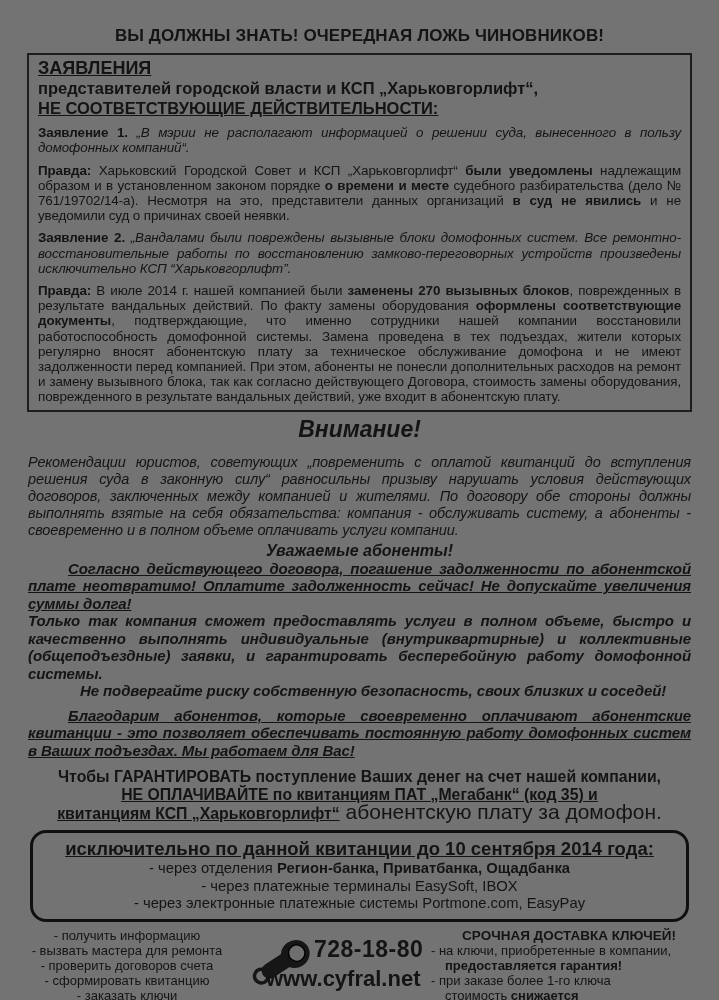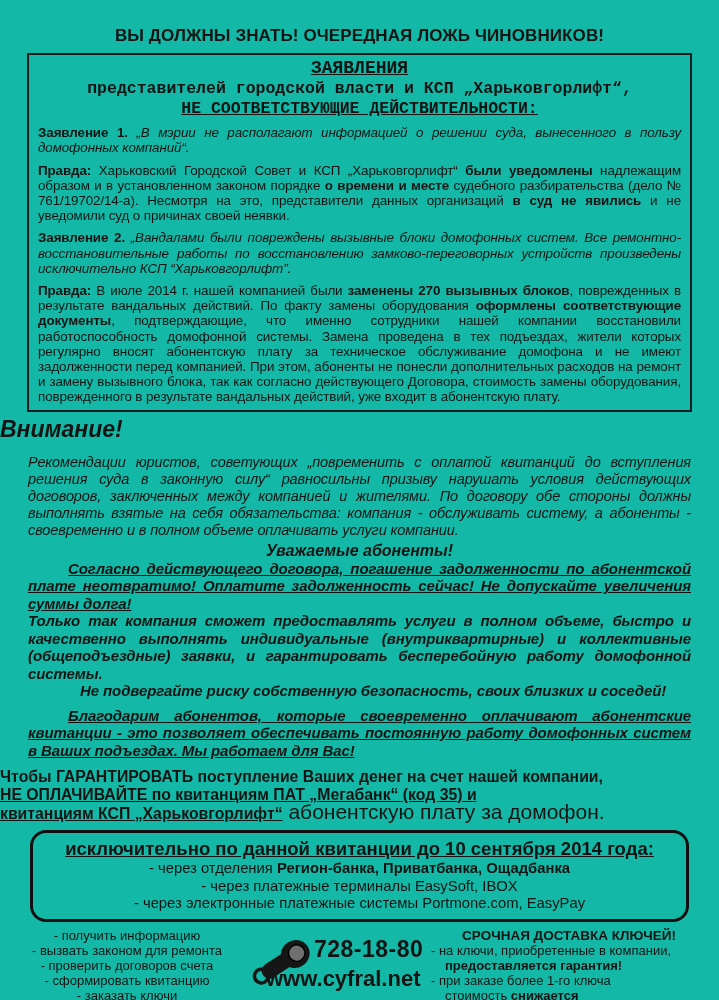--- a/index.html
+++ b/index.html
@@ -1,50 +1,50 @@
 <!DOCTYPE html>
 <html><head>
 <meta charset="utf-8">
 <style>
   * { margin:0; padding:0; box-sizing:border-box; }
   html,body { background:#e8e8e8; }
   .page {
-    width:719px; height:1000px; margin:0 auto; background:#14b8a6;
+    width:719px; height:1000px; margin:0 auto; background:#737373;
     font-family:"Liberation Sans", sans-serif; color:#141414;
     overflow:hidden; position:relative;
   }
   .b { font-weight:bold; }
   .i { font-style:italic; }
   .u { text-decoration:underline; }
 
   .banner { padding-top:26px; text-align:center; font-weight:bold; font-size:17px; letter-spacing:.1px; }
 
   .box1 {
     margin:7px 27px 0 27px; border:2px solid #1d1d1d; padding:3px 9px 5px 9px;
   }
-  .box1 .hdr { text-align:center; font-weight:bold; line-height:1.18;font-family:Liberation Mono, monospace; }
+  .box1 .hdr { font-weight:bold; line-height:1.18; }
   .hdr-title { font-size:18px; text-decoration:underline; }
   .hdr-sub  { font-size:16.5px; }
   .hdr-sub2 { font-size:16.5px; text-decoration:underline; }
   .box1 p { font-size:13.4px; line-height:15.2px; text-align:justify; margin-top:7px; letter-spacing:-.1px; }
 
   .attention { margin-top:5px; }
-  .attention-h { font-size:23px; font-weight:bold; font-style:italic; line-height:1.05; }
+  .attention-h { text-align:center; font-size:23px; font-weight:bold; font-style:italic; line-height:1.05; }
   .attention-p { margin:13px 28px 0 28px; font-size:14.5px; font-style:italic; line-height:17px; text-align:justify; letter-spacing:-.1px; }
 
   .subs { margin:2px 28px 0 28px; font-weight:bold; font-style:italic; }
   .subs-h { text-align:center; font-size:16px; line-height:1.2; }
   .subs p { font-size:15px; line-height:17.5px; text-align:justify; letter-spacing:-.1px; }
   .indent { text-indent:40px; }
   .indent-lg { text-indent:52px; }
 
   .thanks { margin:7px 28px 0 28px; font-weight:bold; font-style:italic; font-size:15px;
             line-height:17.5px; text-align:justify; text-indent:40px; text-decoration:underline; letter-spacing:-.1px; }
 
-  .guarantee { margin-top:9px; text-align:left; font-weight:bold; font-size:15.8px; line-height:17.2px; }
+  .guarantee { margin-top:9px; text-align:center; font-weight:bold; font-size:15.8px; line-height:17.2px; }
   .guarantee .normal { font-weight:normal; font-size:21px; }
 
   .paybox {
     margin:8px 30px 0 30px; border:3px solid #101010; border-radius:16px;
     padding:5px 8px 7px 8px; text-align:center;
   }
   .pay-t1 { font-weight:bold; font-size:18.5px; line-height:1.15; }
   .pay-t2 { font-weight:bold; font-size:18.5px; line-height:1.15; text-decoration:underline; }
   .paybox li { list-style:none; font-size:14.8px; line-height:16.5px; margin-top:1px; }
 
@@ -108,21 +108,21 @@
     <ul>
       <li><span>-  через отделения </span><span class="b">Регион-банка, Приватбанка, Ощадбанка</span></li>
       <li>- через платежные терминалы EasySoft,  IBOX</li>
       <li>-  через электронные платежные системы Portmone.com,  EasyPay</li>
     </ul>
   </div>
 
   <div class="footer-row">
     <div class="col-can">
       <div class="itm">- получить информацию</div>
-      <div class="itm">- вызвать законом для ремонта</div>
+      <div class="itm">- вызвать мастера для ремонта</div>
       <div class="itm">- проверить договоров счета</div>
       <div class="itm">- сформировать квитанцию</div>
       <div class="itm">- заказать ключи</div>
     </div>
 
     <div class="col-contact">
       <svg class="key-svg" width="86" height="64" viewBox="0 0 100 74">
         <g transform="rotate(-33 50 37)">
           <circle cx="20" cy="37" r="8" fill="none" stroke="#161616" stroke-width="4"></circle>
           <rect x="22" y="28" width="44" height="18" rx="9" fill="#161616"></rect>

